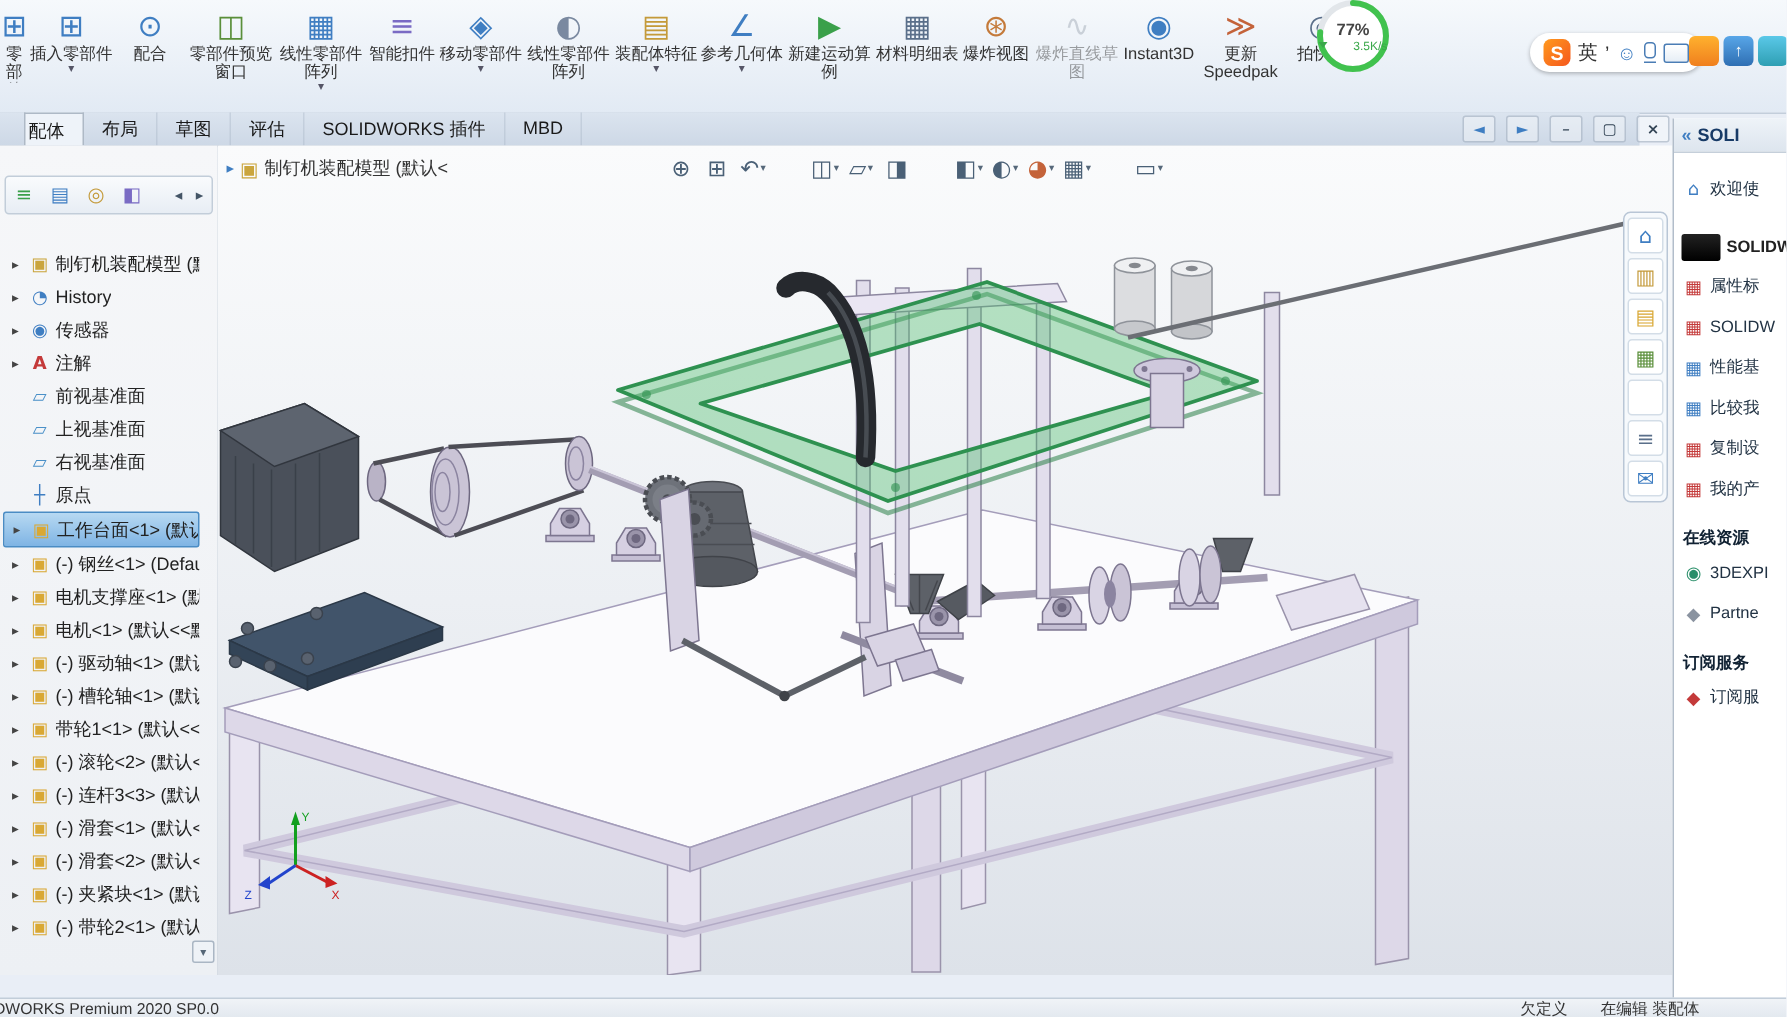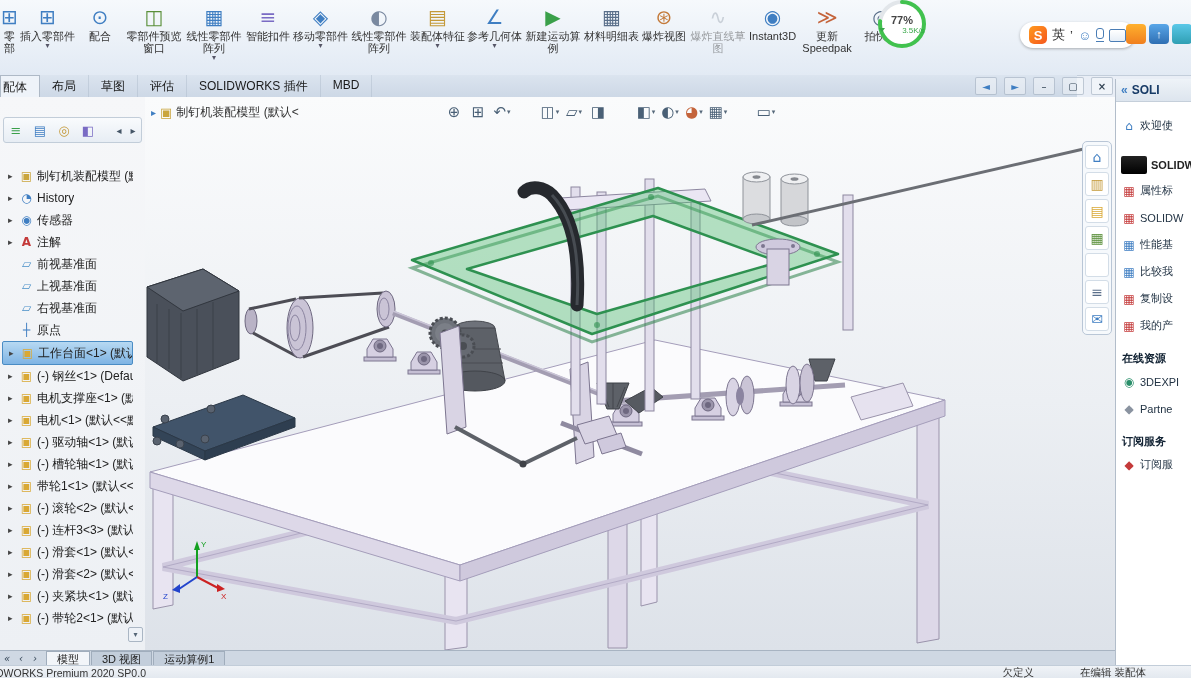--- a/index.html
+++ b/index.html
@@ -91,21 +91,21 @@
   .ime-mic i{display:block;width:6px;height:9px;border:1px solid #4a7db5;border-radius:3px;margin:0 auto;}
   .ime-mic::after{content:"";position:absolute;left:0;right:0;bottom:0;height:1px;background:#4a7db5;}
   .ime-kbd{width:15px;height:11px;border:1px solid #4a7db5;border-radius:2px;background:linear-gradient(#fff,#e6eef6);}
   .ime-extra{position:absolute;left:1126px;top:24px;display:flex;gap:3px;}
   .ime-sq{width:20px;height:20px;border-radius:4px;display:flex;align-items:center;justify-content:center;color:#fff;font-size:11px;font-weight:bold;}
   .ime-sq.orange{background:linear-gradient(#ffb12e,#f07f1e);}
   .ime-sq.blue{background:linear-gradient(#58a6e8,#2f6fb3);}
   .ime-sq.teal{background:linear-gradient(#5ac8e8,#2f9fb3);}
 
   
-  #tabrow{position:absolute;left:0;top:75px;width:1077px;height:22px;background:linear-gradient(#dbe4ef,#cdd8e6);border-bottom:1px solid #aeb9c6;display:flex;align-items:stretch;}
+  #tabrow{position:absolute;left:0;top:75px;width:1077px;height:22px;background:linear-gradient(#dbe4ef,#cdd8e6);border-bottom:1px solid #aeb9c6;display:flex;align-items:stretch;padding-left:16px;}
   .cmdtab{padding:3px 12px 2px;font-size:12px;color:#1a1a1a;white-space:nowrap;border-right:1px solid rgba(160,175,192,.35);}
   .cmdtab.active{background:#eef3f9;border:1px solid #aeb9c6;border-bottom:none;}
   .cmdtab.partial{max-width:26px;overflow:hidden;padding-left:2px;}
   #wincontrols{position:absolute;left:975px;top:2px;display:flex;gap:7px;}
   .wcbtn{width:20px;height:16px;display:flex;align-items:center;justify-content:center;font-size:10px;background:rgba(255,255,255,.35);border:1px solid rgba(140,155,175,.5);border-radius:2px;}
 
   
   #leftpanel{position:absolute;left:0;top:97px;width:145px;height:553px;background:linear-gradient(180deg,#f6f7f9,#edf0f4);border-right:1px solid #b2bdca;}
   .fm-toolbar{position:absolute;left:3px;right:3px;top:20px;height:24px;background:linear-gradient(#f9fbfd,#e7edf4);border:1px solid #c2cdd9;border-radius:3px;display:flex;align-items:center;padding:0 3px;gap:4px;}
   .fm-tabs{display:flex;gap:6px;align-items:center;}
@@ -149,21 +149,21 @@
 
   
   #bottombar{position:absolute;left:0;top:650px;width:1115px;height:15px;background:#cfd8e3;border-top:1px solid #a8b4c2;display:flex;align-items:stretch;}
   .bscrolls{display:flex;align-items:center;}
   .bsbtn{width:14px;text-align:center;font-size:10px;}
   .btabs{display:flex;align-items:stretch;margin-left:4px;}
   .btab{padding:0 10px;font-size:11px;line-height:14px;background:#c3cedb;border:1px solid #a0adbc;border-bottom:none;margin-right:1px;white-space:nowrap;}
   .btab.active{background:#f2f5f9;}
   #statusbar{position:absolute;left:0;top:665px;width:1191px;height:13px;background:linear-gradient(#f0f3f7,#e2e8ef);border-top:1px solid #c2cdd9;display:flex;align-items:center;font-size:10.5px;color:#333;overflow:hidden;}
   #statusbar .sb-product{margin-left:-4px;white-space:nowrap;}
-  .sb-right{margin-left:auto;display:flex;gap:46px;padding-right:45px;white-space:nowrap;}
+  .sb-right{margin-left:auto;display:flex;gap:22px;padding-right:58px;white-space:nowrap;}
 </style>
 </head>
 <body>
 
 <div id="app">
 
   <div id="ribbon">
     <div id="ribbon-buttons">
 
         <div class="rbtn partial">
@@ -872,44 +872,20 @@
     <div class="tp-header">订阅服务</div>
     <div>
 
         <div class="tp-item">
           <span class="ticon" data-icon="subscription"></span>
           <span>订阅服</span>
         </div>
       </div>
   </div>
 
-  <div id="bottombar">
-    <div class="bscrolls">
-
-        <span class="bsbtn"><i data-icon="bs-first"></i></span>
-
-        <span class="bsbtn"><i data-icon="bs-prev"></i></span>
-
-        <span class="bsbtn"><i data-icon="bs-next"></i></span>
-      </div>
-    <div class="btabs">
-
-        <div class="btab active">
-          <span>模型</span>
-        </div>
-
-        <div class="btab">
-          <span>3D 视图</span>
-        </div>
-
-        <div class="btab">
-          <span>运动算例1</span>
-        </div>
-      </div>
-  </div>
 
   <div id="statusbar">
     <span class="sb-product">DWORKS Premium 2020 SP0.0</span>
     <span class="sb-right">
       <span>欠定义</span>
       <span>在编辑 装配体</span>
     </span>
   </div>
 
 </div>

